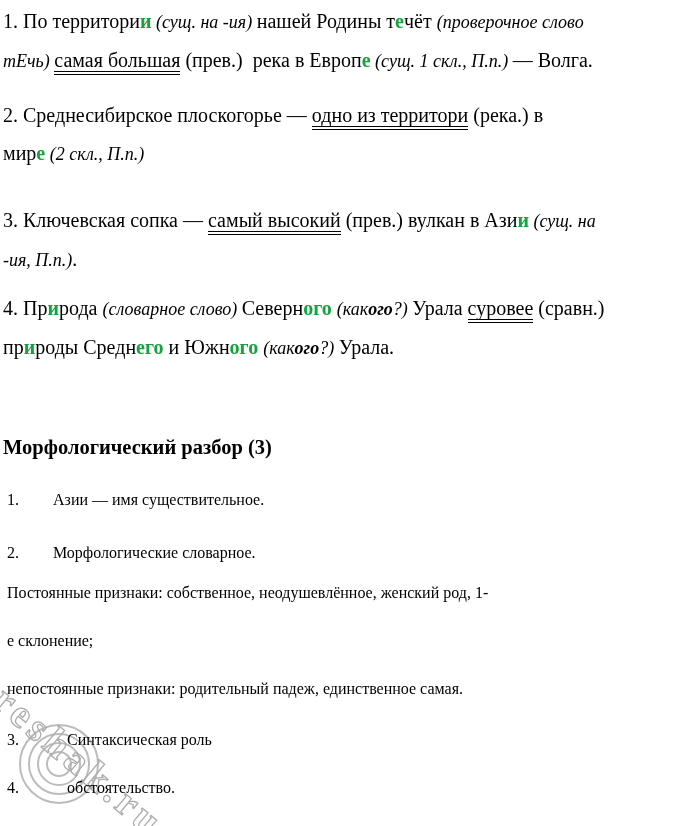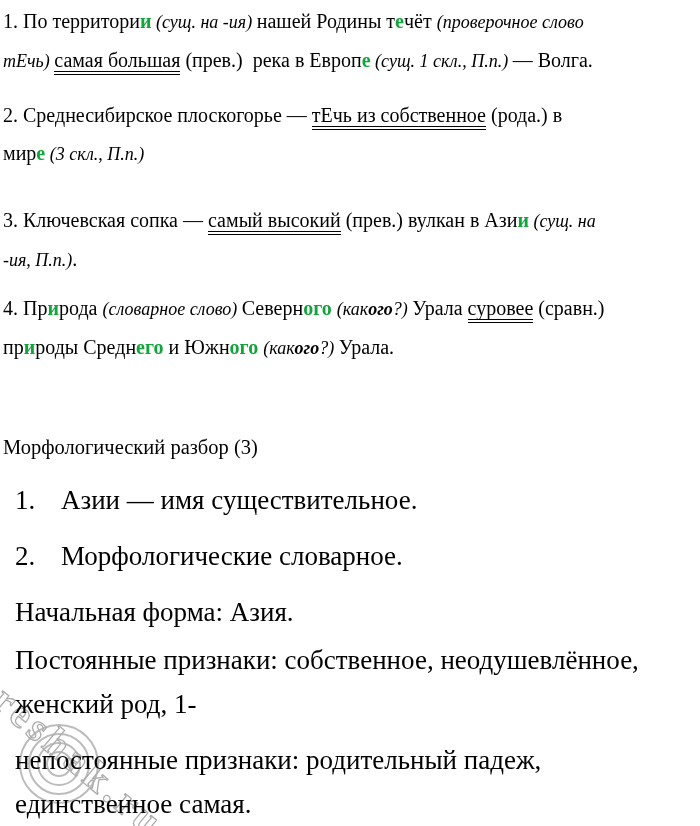--- a/index.html
+++ b/index.html
@@ -25,28 +25,28 @@
   p.sentence.s3{margin-bottom:10px;margin-top:28px;}
   
   .run{white-space:pre-wrap;}
   .g{color:var(--green);font-weight:bold;}
   .i{font-style:italic;font-size:18px;}
   .bi{font-style:italic;font-weight:bold;font-size:18px;}
   .bu{font-weight:normal;border-bottom:4px double #000;}
   .u{border-bottom:4px double #000;}
   .heading{
     font-size:20.5px;
-    font-weight:normal;
+    font-weight:bold;
     line-height:44px;
     margin:58px 0 0 0;
   }
   .an{
-    font-size:27px;
+    font-size:16px;
     line-height:44px;
-    margin:12px;
+    margin:4px;
   }
   .an.num-item{margin-top:9px;}
   .an .num{display:inline-block;width:46px;}
   .an.wide .num{width:60px;}
   .an.post1{margin-top:-8px;}
   .an.item3{margin-top:7px;}
   .an.item4{margin-top:4px;}
   
   .watermark{
     position:absolute;z-index:1;
@@ -81,33 +81,33 @@
     <div class="wm-circle wm-c2"></div>
     <div class="wm-circle wm-c3"></div>
     <div class="wm-circle wm-c4"></div>
   </div>
   <div class="wm-text">reshak.ru</div>
 </div>
 
 <div class="doc">
 
   <p class="sentence s1"><span class="run">1. По территори</span><span class="run g">и</span><span class="run i"> (сущ. на -ия) </span><span class="run">нашей Родины т</span><span class="run g">е</span><span class="run">чёт </span><span class="run i">(проверочное слово</span><br><span class="run i">тЕчь) </span><span class="run bu">самая большая</span><span class="run"> (прев.)&nbsp; река в Европ</span><span class="run g">е</span><span class="run i"> (сущ. 1 скл., П.п.) </span><span class="run">— Волга.</span></p>
-  <p class="sentence s2"><span class="run">2. Среднесибирское плоскогорье — </span><span class="run u">тЕчь из </span><span class="run bu">собственное</span><span class="run"> (рода.) в</span><br><span class="run">мир</span><span class="run g">е</span><span class="run i"> (3 скл., П.п.)</span></p>
+  <p class="sentence s2"><span class="run">2. Среднесибирское плоскогорье — </span><span class="run u">одно из </span><span class="run bu">территори</span><span class="run"> (река.) в</span><br><span class="run">мир</span><span class="run g">е</span><span class="run i"> (2 скл., П.п.)</span></p>
   <p class="sentence s3"><span class="run">3. Ключевская сопка — </span><span class="run bu">самый высокий</span><span class="run"> (прев.) вулкан в Ази</span><span class="run g">и</span><span class="run i"> (сущ. на</span><br><span class="run i">-ия, П.п.)</span><span class="run">.</span></p>
   <p class="sentence s4"><span class="run">4. Пр</span><span class="run g">и</span><span class="run">рода </span><span class="run i">(словарное слово) </span><span class="run">Северн</span><span class="run g">ого</span><span class="run"> </span><span class="run i">(как</span><span class="run bi">ого</span><span class="run i">?) </span><span class="run">Урала </span><span class="run bu">суровее</span><span class="run"> (сравн.)</span><br><span class="run">пр</span><span class="run g">и</span><span class="run">роды Средн</span><span class="run g">его</span><span class="run"> и Южн</span><span class="run g">ого</span><span class="run"> </span><span class="run i">(как</span><span class="run bi">ого</span><span class="run i">?) </span><span class="run">Урала.</span></p>
 
   <p class="heading">Морфологический разбор (3)</p>
 
   <p class="an num-item"><span class="num">1.</span><span>Азии — имя существительное.</span></p>
 
   <p class="an num-item"><span class="num">2.</span><span>Морфологические словарное.</span></p>
 
-  <p class="an">Начальная форма: Азия.</p>
 
   <p class="an post1">Постоянные признаки: собственное, неодушевлённое, женский род, 1-</p>
+  <p class="an">е склонение;</p>
 
   <p class="an">непостоянные признаки: родительный падеж, единственное самая.</p>
 
   <p class="an wide item3"><span class="num">3.</span><span>Синтаксическая роль</span></p>
 
   <p class="an wide item4"><span class="num">4.</span><span>обстоятельство.</span></p>
 
 </div>
 
 </body></html>

